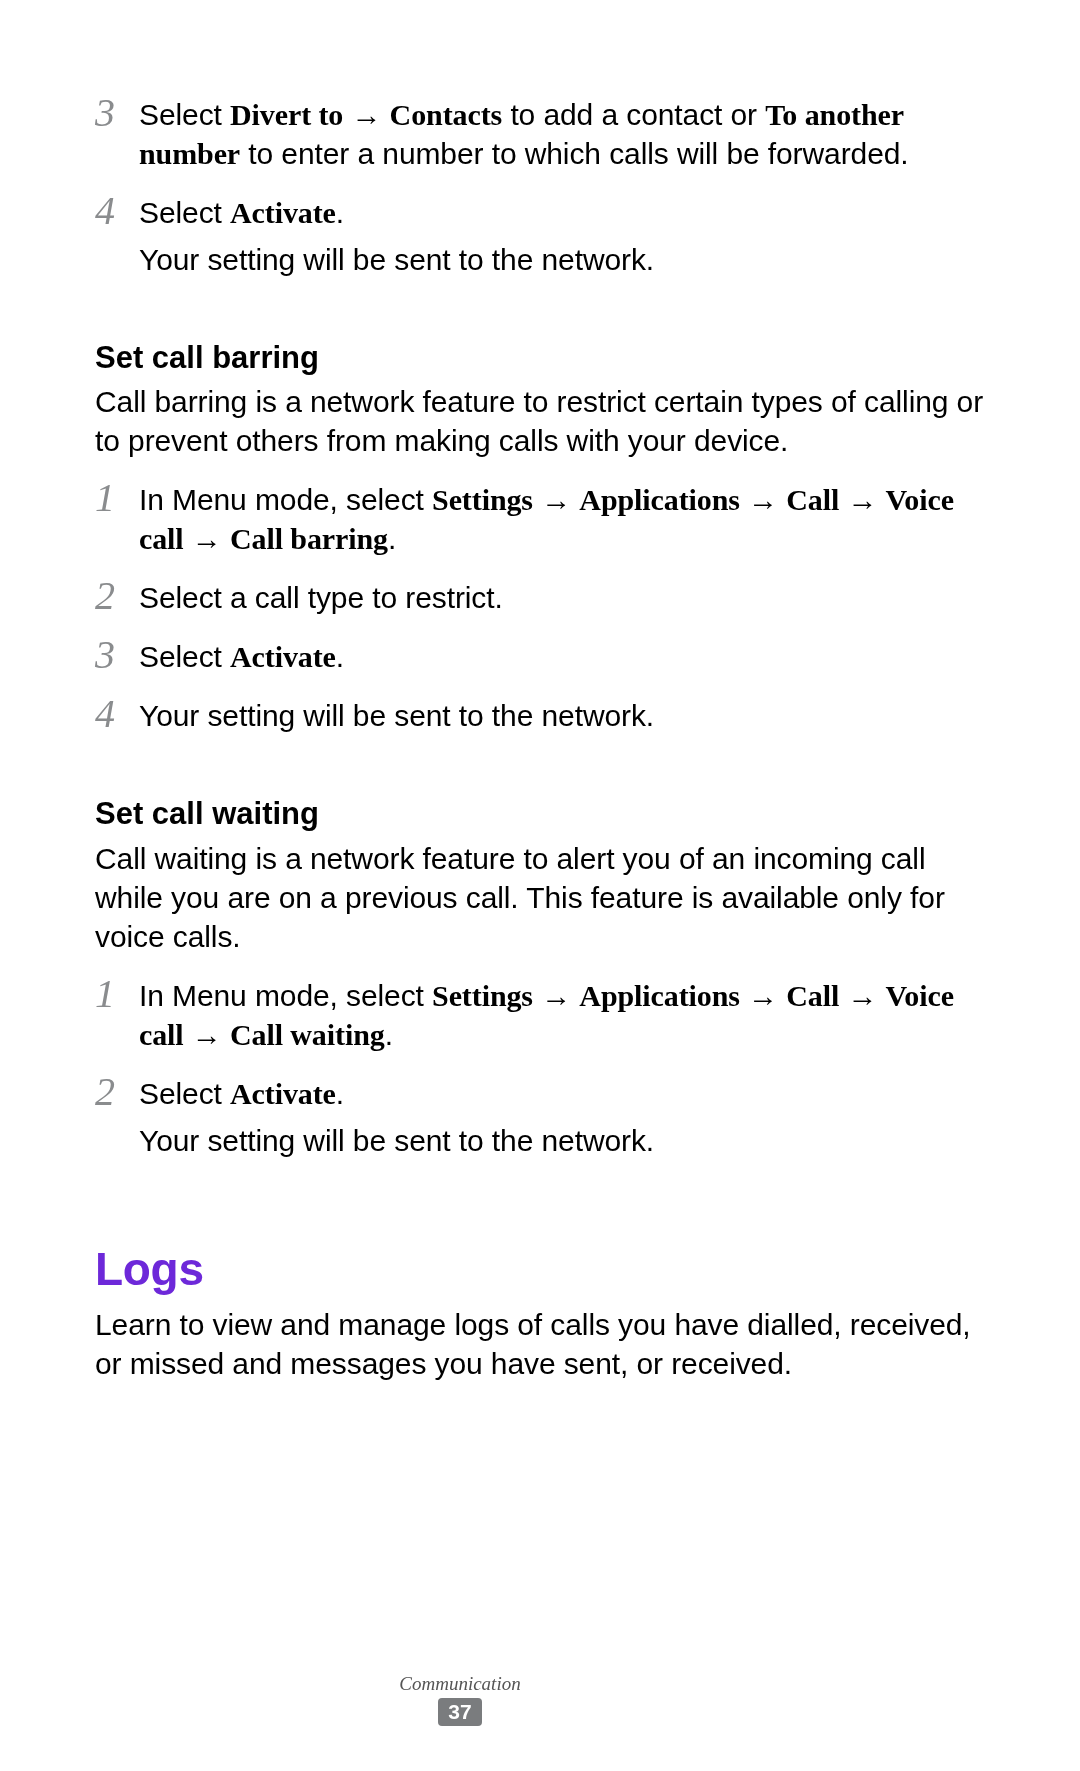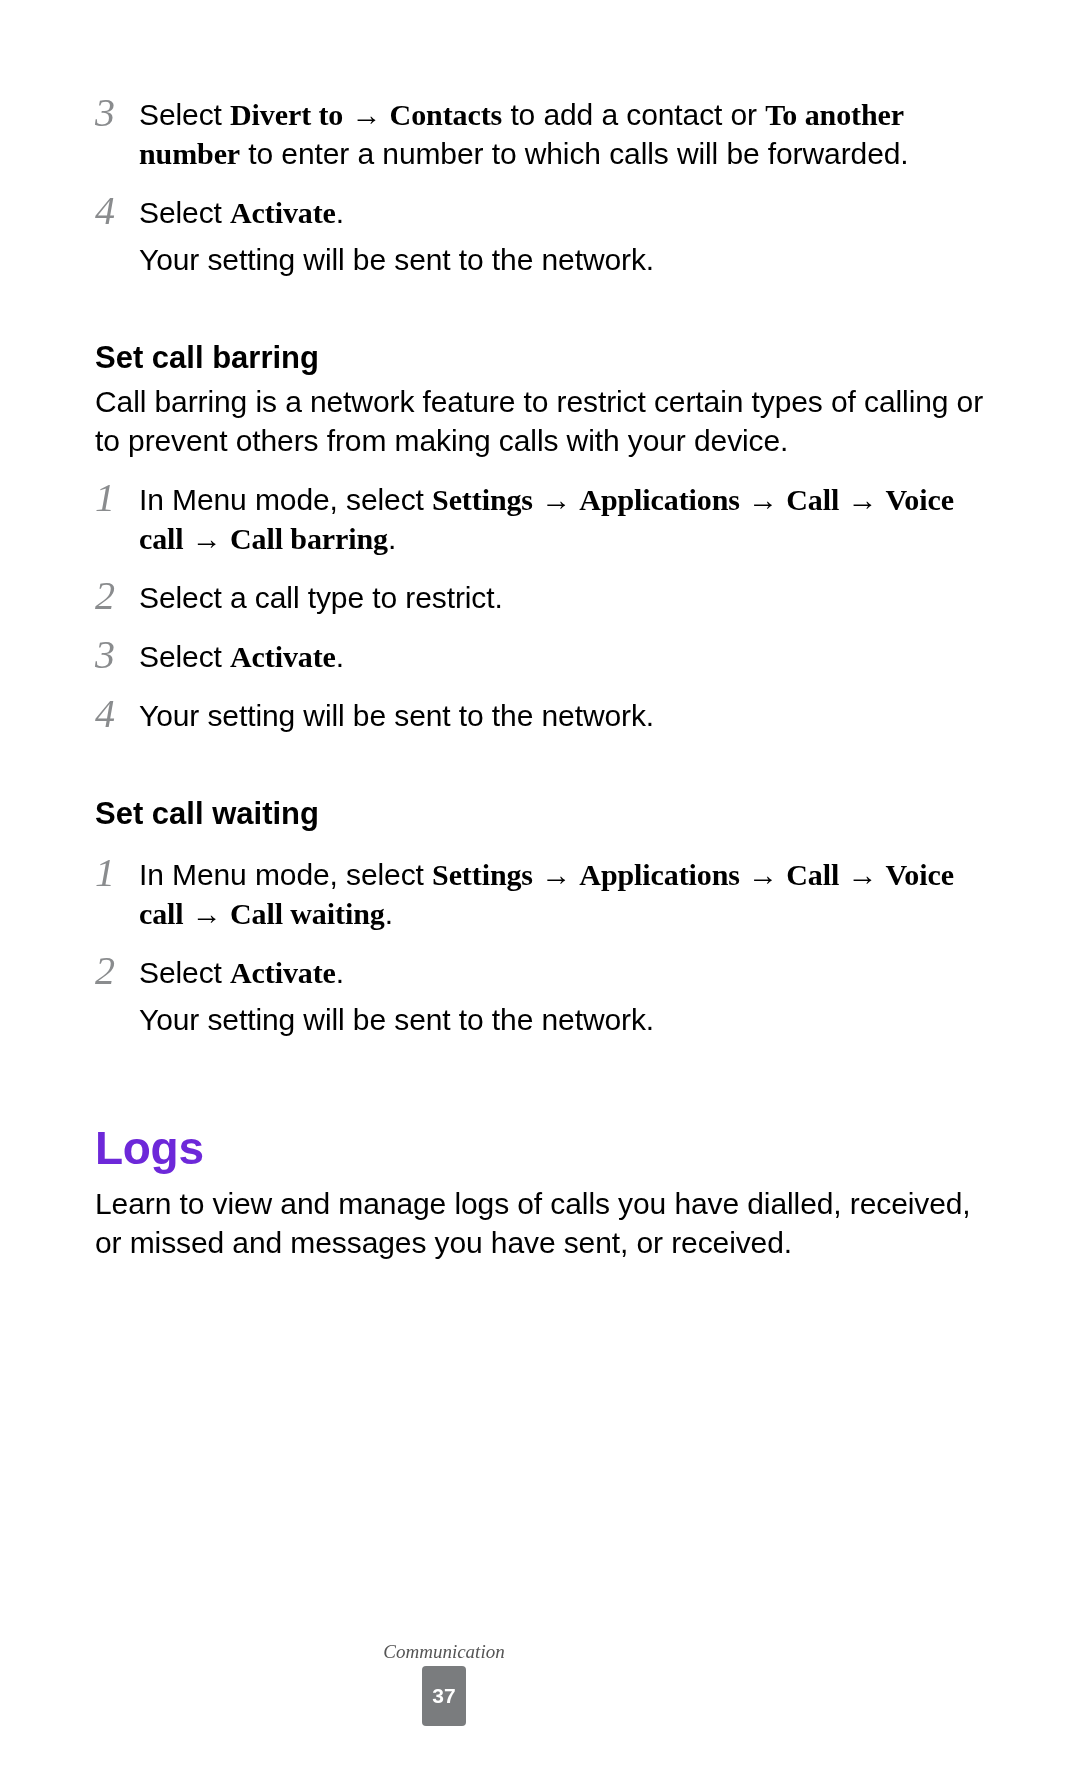--- a/index.html
+++ b/index.html
@@ -61,37 +61,37 @@
     color: #6d28d9;
     font-weight: 700;
     font-size: 46px;
     margin-top: 80px;
     margin-bottom: 6px;
     letter-spacing: -0.3px;
   }
   .footer {
     position: absolute;
     bottom: 45px;
-    left: 0;
+    left: 16px;
     width: 888px;
     text-align: center;
   }
   .footer-label {
     font-style: italic;
     font-size: 19px;
     color: #555;
     font-family: Georgia, "Times New Roman", serif;
   }
   .page-badge {
     display: inline-block;
     background: #7a7c7e;
     color: #fff;
     font-size: 21px;
     font-weight: 700;
-    padding: 18px 10px;
+    padding: 2px 10px;
     border-radius: 4px;
     margin-top: 3px;
   }
 </style>
 </head>
 <body>
 
 <div class="page">
   <div class="content">
 
@@ -134,20 +134,21 @@
         </div>
         <div class="step">
           <div class="step-num">4</div>
           <div class="step-body">
             <p>Your setting will be sent to the network.</p>
           </div>
         </div>
       </div>
 
     <div class="subhead">Set call waiting</div>
+    <p class="para">Call waiting is a network feature to alert you of an incoming call while you are on a previous call. This feature is available only for voice calls.</p>
     <div id="steps-waiting">
         <div class="step">
           <div class="step-num">1</div>
           <div class="step-body">
             <p>In Menu mode, select <span class="bold">Settings</span> → <span class="bold">Applications</span> → <span class="bold">Call</span> → <span class="bold">Voice call</span> → <span class="bold">Call waiting</span>.</p>
           </div>
         </div>
         <div class="step">
           <div class="step-num">2</div>
           <div class="step-body">

